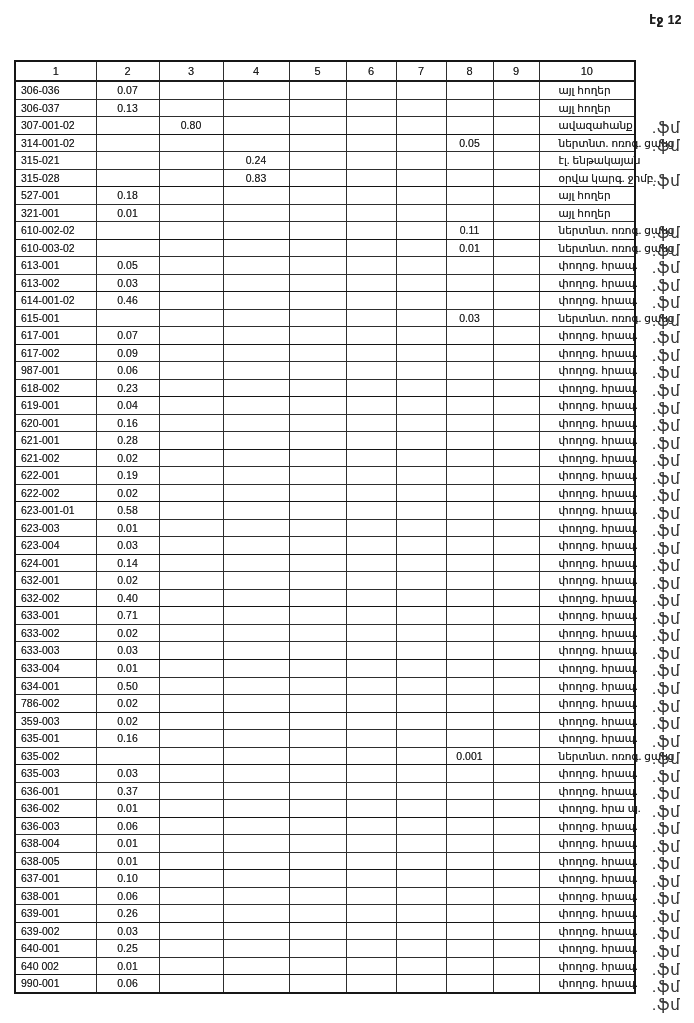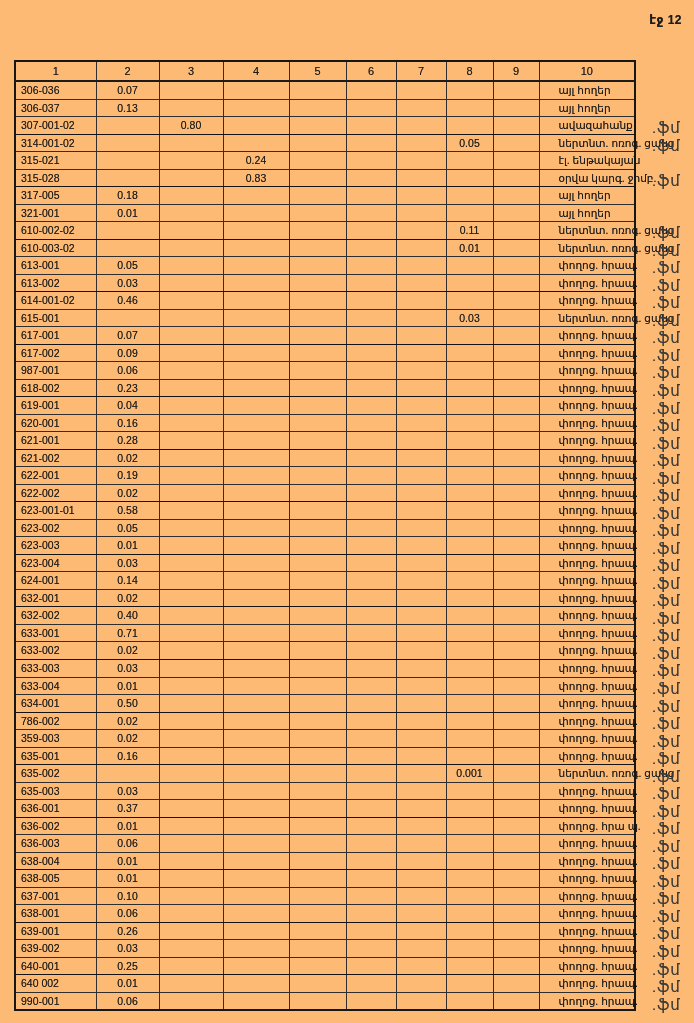--- a/index.html
+++ b/index.html
@@ -1,18 +1,18 @@
 <!DOCTYPE html>
 <html><head>
 <meta charset="utf-8">
 <style>
   html,body{margin:0;padding:0;background:#e8e8e6;}
   .page{
     position:relative;width:694px;height:1023px;margin:0 auto;
-    background:#fdba74;overflow:hidden;
+    background:#ffffff;overflow:hidden;
     font-family:"Liberation Sans","DejaVu Sans",sans-serif;
     color:#1c1c1c;
   }
   .page-label{
     position:absolute;top:13px;right:12px;
     font-size:12px;font-weight:bold;letter-spacing:.5px;
     text-shadow:0 0 .5px rgba(0,0,0,.6);
   }
   .scan-table{
     position:absolute;left:14px;top:60px;width:620px;
@@ -146,21 +146,21 @@
           <td class="col-num"></td>
           <td class="col-num">0.83</td>
           <td class="col-num"></td>
           <td class="col-num"></td>
           <td class="col-num"></td>
           <td class="col-num"></td>
           <td class="col-num"></td>
           <td class="col-desc">օրվա կարգ. ջրմբ.</td>
         </tr>
         <tr>
-          <td class="col-code">317-005</td>
+          <td class="col-code">527-001</td>
           <td class="col-num">0.18</td>
           <td class="col-num"></td>
           <td class="col-num"></td>
           <td class="col-num"></td>
           <td class="col-num"></td>
           <td class="col-num"></td>
           <td class="col-num"></td>
           <td class="col-num"></td>
           <td class="col-desc">այլ հողեր</td>
         </tr>
@@ -364,32 +364,20 @@
           <td class="col-num"></td>
           <td class="col-num"></td>
           <td class="col-num"></td>
           <td class="col-num"></td>
           <td class="col-num"></td>
           <td class="col-desc">փողոց. հրապ.</td>
         </tr>
         <tr>
           <td class="col-code">623-001-01</td>
           <td class="col-num">0.58</td>
-          <td class="col-num"></td>
-          <td class="col-num"></td>
-          <td class="col-num"></td>
-          <td class="col-num"></td>
-          <td class="col-num"></td>
-          <td class="col-num"></td>
-          <td class="col-num"></td>
-          <td class="col-desc">փողոց. հրապ.</td>
-        </tr>
-        <tr>
-          <td class="col-code">623-002</td>
-          <td class="col-num">0.05</td>
           <td class="col-num"></td>
           <td class="col-num"></td>
           <td class="col-num"></td>
           <td class="col-num"></td>
           <td class="col-num"></td>
           <td class="col-num"></td>
           <td class="col-num"></td>
           <td class="col-desc">փողոց. հրապ.</td>
         </tr>
         <tr>

